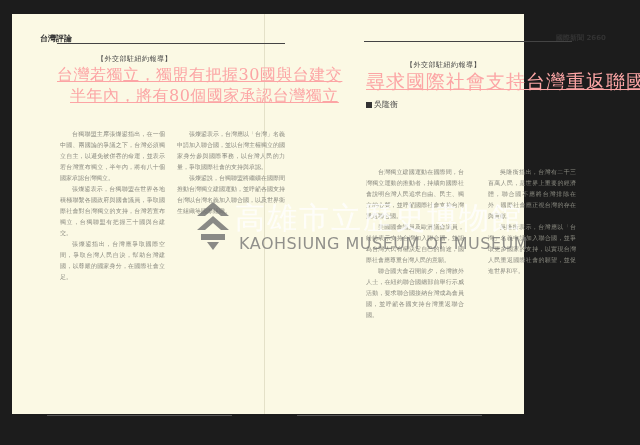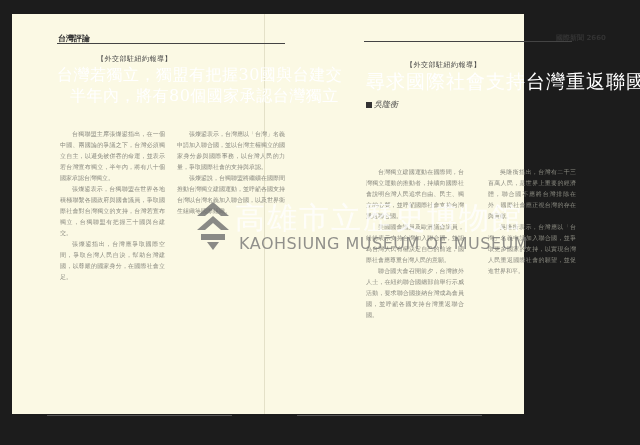--- a/index.html
+++ b/index.html
@@ -2,39 +2,39 @@
 <html><head>
 <meta charset="utf-8">
 <style>
   html, body { margin:0; padding:0; }
   body { width:640px; height:445px; background:#1c1c1c; position:relative; overflow:hidden; font-family:"DejaVu Serif", serif; }
   .spread { position:absolute; top:14px; left:12px; width:512px; height:400px; background:#fbf9e4; }
   .gutter { position:absolute; left:264px; top:14px; width:1px; height:400px; background:#e4e1c8; }
   .running-head { position:absolute; font-size:8px; color:#333; font-family:"DejaVu Sans", sans-serif; font-weight:bold; }
   .rule { position:absolute; height:1px; background:#444; }
   .kicker { position:absolute; font-size:7px; color:#444; font-family:"DejaVu Sans", sans-serif; letter-spacing:0.5px;margin-left:40px; }
-  .headline { position:absolute; font-size:16px; color:#ffffff; line-height:22px; letter-spacing:0.5px; white-space:nowrap; }
+  .headline { position:absolute; font-size:16px; color:#fca5a5; line-height:22px; letter-spacing:0.5px; white-space:nowrap;text-decoration:underline; }
   .headline-r { font-size:19px; letter-spacing:1px; }
   .byline { position:absolute; font-size:8px; color:#444; font-family:"DejaVu Sans", sans-serif; }
   .byline::before { content:""; display:inline-block; width:6px; height:6px; background:#333; margin-right:2px; vertical-align:-1px; }
   .col { position:absolute; font-size:6px; line-height:11px; color:#8a8a80; text-align:justify; overflow:hidden; word-break:break-all; }
   .col p { margin:0; text-indent:12px; }
   .watermark { position:absolute; left:195px; top:198px; width:290px; height:60px; pointer-events:none; }
   .wm-title { position:absolute; left:40px; top:0; font-size:30px; color:#ffffff; opacity:0.8; font-family:Liberation Serif, serif; letter-spacing:2px; white-space:nowrap; }
   .wm-sub { position:absolute; left:44px; top:36px; font-size:16px; color:#6e6e6e; opacity:0.75; font-family:"DejaVu Sans", sans-serif; letter-spacing:0.5px; white-space:nowrap; }
   .wm-logo { position:absolute; left:0; top:2px; width:36px; height:50px; }
 </style>
 </head>
 <body>
 
 <div class="spread"></div>
 <div class="gutter"></div>
 
 <div>
-  <div class="running-head" style="left:58px;top:33px;">台灣評論</div>
+  <div class="running-head" style="left:40px;top:33px;">台灣評論</div>
   <div class="rule" style="left:57px;top:43px;width:228px;"></div>
   <div class="kicker" style="left:57px;top:54px;">【外交部駐紐約報導】</div>
   <div class="headline" style="left:57px;top:64px;">台灣若獨立，獨盟有把握30國與台建交</div>
   <div class="headline" style="left:70px;top:85px;">半年內，將有80個國家承認台灣獨立</div>
 
   <div class="col" style="left:60px;top:128px;width:105px;height:258px;">
     <p>台獨聯盟主席張燦鍙指出，在一個中國、兩國論的爭議之下，台灣必須獨立自主，以避免被併吞的命運，並表示若台灣宣布獨立，半年內，將有八十個國家承認台灣獨立。</p>
     <p>張燦鍙表示，台獨聯盟在世界各地積極聯繫各國政府與國會議員，爭取國際社會對台灣獨立的支持，台灣若宣布獨立，台獨聯盟有把握三十國與台建交。</p>
     <p>張燦鍙指出，台灣應爭取國際空間，爭取台灣人民自決，幫助台灣建國，以尊嚴的國家身分，在國際社會立足。</p>
   </div>
@@ -43,21 +43,21 @@
     <p>張燦鍙說，台獨聯盟將繼續在國際間推動台灣獨立建國運動，並呼籲各國支持台灣以台灣名義加入聯合國，以及世界衛生組織等國際組織。</p>
   </div>
   <div class="rule" style="left:47px;top:415px;width:185px;background:#555;"></div>
 </div>
 
 <div>
   <div class="running-head" style="left:556px;top:33px;font-size:7px;">國際新聞 2660</div>
   <div class="rule" style="left:364px;top:41px;width:208px;"></div>
   <div class="kicker" style="left:366px;top:60px;">【外交部駐紐約報導】</div>
   <div class="headline headline-r" style="left:366px;top:70px;">尋求國際社會支持台灣重返聯國</div>
-  <div class="byline" style="left:366px;top:99px;font-style:italic;">吳隆衡</div>
+  <div class="byline" style="left:366px;top:99px;">吳隆衡</div>
 
   <div class="col" style="left:366px;top:166px;width:98px;height:210px;">
     <p>台灣獨立建國運動在國際間，台灣獨立運動的推動者，持續向國際社會說明台灣人民追求自由、民主、獨立的心聲，並呼籲國際社會支持台灣重返聯合國。</p>
     <p>美國國會議員及歐洲議會議員，紛紛表示支持台灣加入聯合國，並認為台灣人民有權決定自己的前途，國際社會應尊重台灣人民的意願。</p>
     <p>聯合國大會召開前夕，台灣旅外人士，在紐約聯合國總部前舉行示威活動，要求聯合國接納台灣成為會員國，並呼籲各國支持台灣重返聯合國。</p>
   </div>
   <div class="col" style="left:488px;top:166px;width:88px;height:210px;">
     <p>吳隆衡指出，台灣有二千三百萬人民，是世界上重要的經濟體，聯合國不應將台灣排除在外，國際社會應正視台灣的存在與貢獻。</p>
     <p>吳隆衡表示，台灣應以「台灣」名義申請加入聯合國，並爭取更多國家的支持，以實現台灣人民重返國際社會的願望，並促進世界和平。</p>
   </div>

